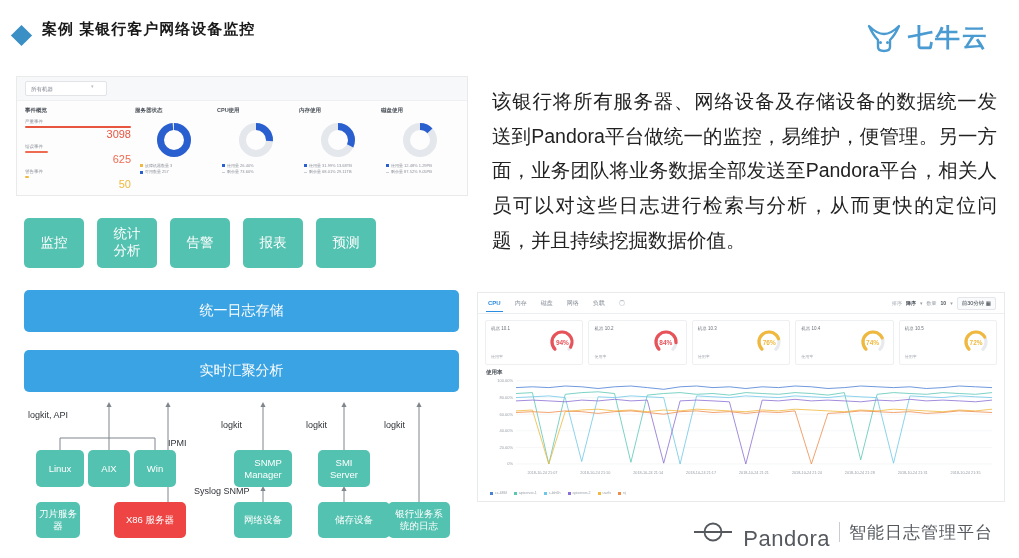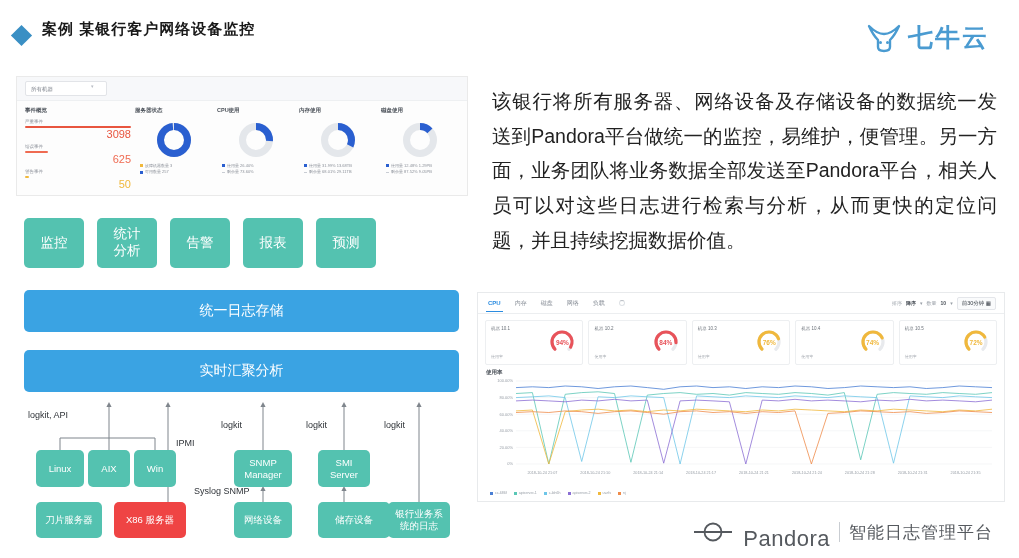--- a/index.html
+++ b/index.html
@@ -300,43 +300,43 @@
     <polygon points="328,2 325.4,7 330.6,7" fill="#7f858c"></polygon>
 
     <line x1="328" y1="102" x2="328" y2="90" stroke="#7f858c" stroke-width="1"></line>
     <polygon points="328,86 325.4,91 330.6,91" fill="#7f858c"></polygon>
 
     <line x1="403" y1="102" x2="403" y2="6" stroke="#7f858c" stroke-width="1"></line>
     <polygon points="403,2 400.4,7 405.6,7" fill="#7f858c"></polygon>
   </svg>
   <div id="arch-labels">
       <div class="arch-lbl" style="left: 12px; top: 10px;">logkit, API</div>
-      <div class="arch-lbl" style="left: 152px; top: 38px; margin-left: 8px;">IPMI</div>
+      <div class="arch-lbl" style="left: 152px; top: 38px;">IPMI</div>
       <div class="arch-lbl" style="left: 205px; top: 20px;">logkit</div>
       <div class="arch-lbl" style="left: 290px; top: 20px;">logkit</div>
       <div class="arch-lbl" style="left: 368px; top: 20px;">logkit</div>
       <div class="arch-lbl" style="left: 178px; top: 86px;">Syslog SNMP</div>
     </div>
   <div id="arch-boxes">
       <div class="arch-box" style="left: 20px; top: 50px; width: 48px; height: 37px; background: rgb(84, 194, 176);">
         <span>Linux</span>
       </div>
       <div class="arch-box" style="left: 72px; top: 50px; width: 42px; height: 37px; background: rgb(84, 194, 176);">
         <span>AIX</span>
       </div>
       <div class="arch-box" style="left: 118px; top: 50px; width: 42px; height: 37px; background: rgb(84, 194, 176);">
         <span>Win</span>
       </div>
-      <div class="arch-box" style="left: 218px; top: 50px; width: 58px; height: 37px; background: rgb(84, 194, 176);">
+      <div class="arch-box" style="left: 218px; top: 50px; width: 58px; height: 37px; background: rgb(84, 194, 176); text-align: right;">
         <span>SNMP<br>Manager</span>
       </div>
       <div class="arch-box" style="left: 302px; top: 50px; width: 52px; height: 37px; background: rgb(84, 194, 176);">
         <span>SMI<br>Server</span>
       </div>
-      <div class="arch-box" style="left: 20px; top: 102px; width: 66px; height: 36px; background: rgb(84, 194, 176);">
+      <div class="arch-box" style="left: 20px; top: 102px; width: 44px; height: 36px; background: rgb(84, 194, 176);">
         <span>刀片服务器</span>
       </div>
       <div class="arch-box" style="left: 98px; top: 102px; width: 72px; height: 36px; background: #ef4444;">
         <span>X86 服务器</span>
       </div>
       <div class="arch-box" style="left: 218px; top: 102px; width: 58px; height: 36px; background: rgb(84, 194, 176);">
         <span>网络设备</span>
       </div>
       <div class="arch-box" style="left: 302px; top: 102px; width: 72px; height: 36px; background: rgb(84, 194, 176);">
         <span>储存设备</span>

